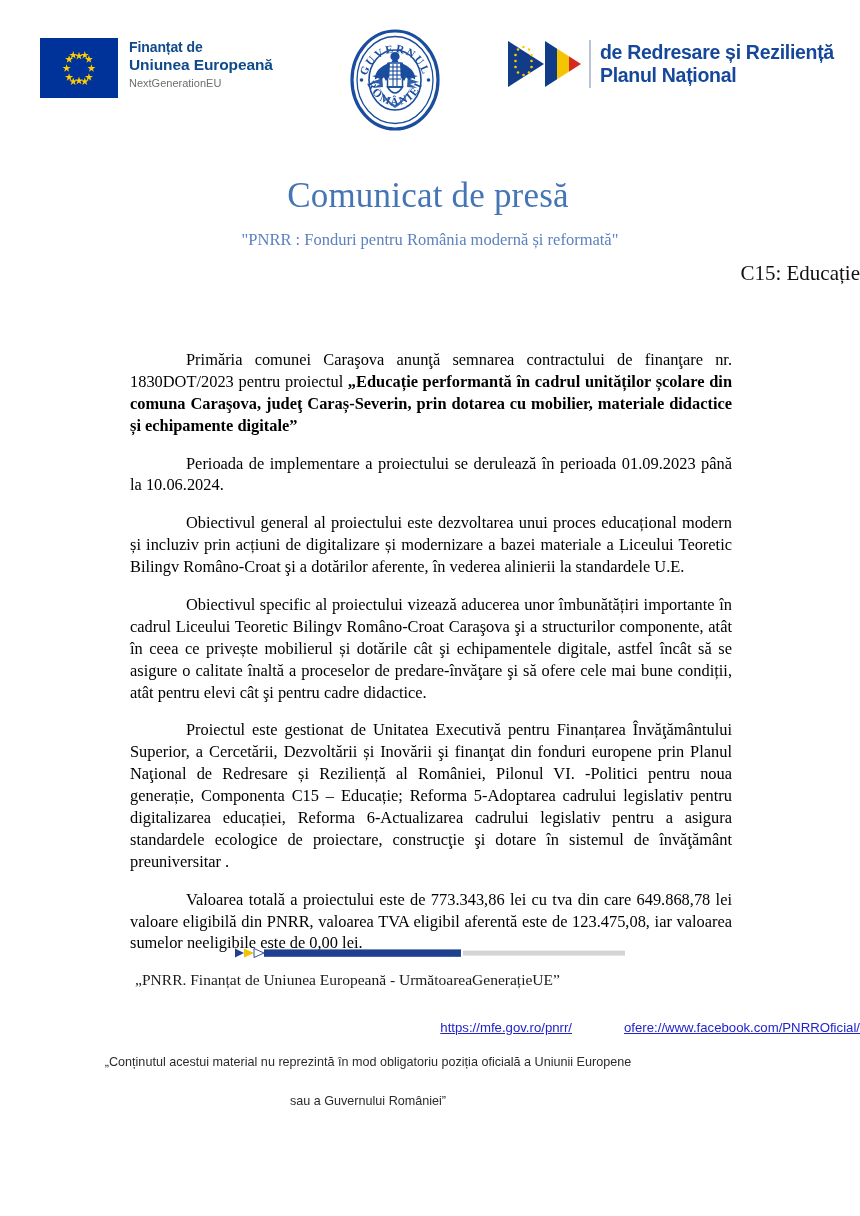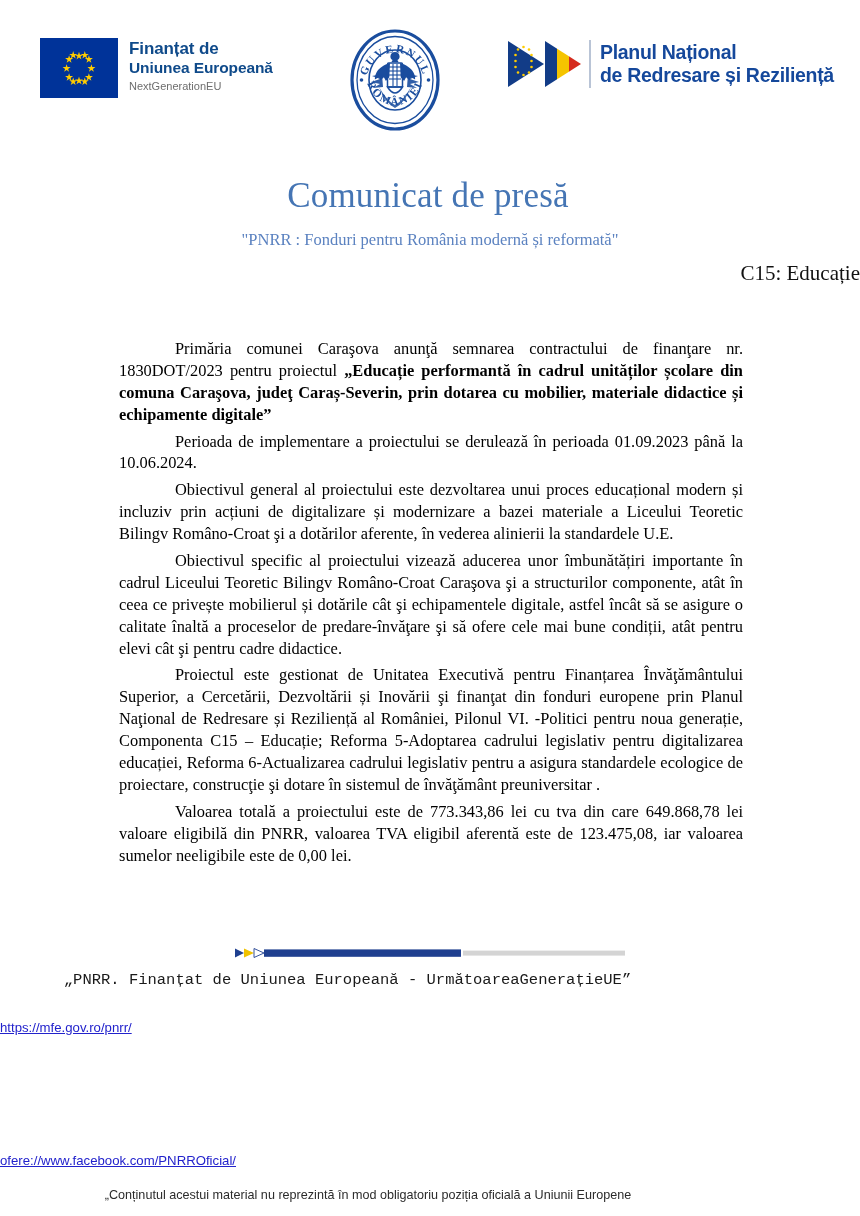--- a/index.html
+++ b/index.html
@@ -41,21 +41,21 @@
   .eu-stars { position: absolute; left: 0; top: 0; width: 78px; height: 60px; }
   .eu-text {
     margin-left: 11px;
     font-family: "Liberation Sans", "DejaVu Sans", sans-serif;
     line-height: 1.18;
     padding-top: 1px;
   }
   .eu-text .l1 {
     color: #0f4a8a;
     font-weight: bold;
-    font-size: 17px;
+    font-size: 14px;
     letter-spacing: -0.1px;
     white-space: nowrap;
   }
   .eu-text .l2 {
     color: #0f4a8a;
     font-weight: bold;
     font-size: 15.5px;
     letter-spacing: -0.1px;
     white-space: nowrap;
   }
@@ -134,52 +134,51 @@
     position: absolute;
     left: 114px; top: 333px;
     width: 634px;
     font-family: "Liberation Serif", "DejaVu Serif", serif;
     font-size: 16.4px;
     line-height: 1.335;
     text-align: justify;
     color: #000000;
   }
   .body-copy p {
-    margin: 5px;
+    margin: 16px;
     text-indent: 56px;
   }
   .body-copy b { font-weight: bold; }
 
   
   .footer { position: absolute; left: 0; top: 944px; width: 860px; }
 
   .pnrr-bar-wrap {
     position: relative;
     width: 860px;
     height: 18px;
   }
   .pnrr-bar { position: absolute; left: 235px; top: 2px; }
 
   .footer-caption {
     width: 695px;
     text-align: center;
-    font-family: Liberation Mono, monospace;
+    font-family: Liberation Serif, serif;
     font-size: 15.5px;
     color: #1a1a1a;
     margin-top: 9px;
   }
   .footer-links {
     width: 860px;
     margin-top: 31px;
     display: flex;
     justify-content: flex-end;
-    gap: 118px;
+    gap: 52px;
     font-family: "Liberation Sans", "DejaVu Sans", sans-serif;
     font-size: 13.2px;
-    flex-direction: column;
   }
   .footer-links a {
     color: #2222cc;
     text-decoration: underline;
   }
   .footer-note {
     width: 736px;
     text-align: center;
     font-family: "Liberation Sans", "DejaVu Sans", sans-serif;
     font-size: 12.6px;
@@ -282,22 +281,22 @@
         <polygon points="38,3 38,49 74,26"></polygon>
       </clipPath>
       <g clip-path="url(#arrow2)">
         <rect x="38" y="0" width="12" height="52" fill="#123c87"></rect>
         <rect x="50" y="0" width="12" height="52" fill="#f5c400"></rect>
         <rect x="62" y="0" width="14" height="52" fill="#d52b1e"></rect>
       </g>
     </svg>
     <div class="pnrr-divider"></div>
     <div class="pnrr-text">
+      <div>de Redresare și Reziliență</div>
       <div>Planul Național</div>
-      <div>de Redresare și Reziliență</div>
     </div>
   </div>
 </div>
 
 <div class="doc-title">Comunicat de presă</div>
 <div class="doc-subtitle">"PNRR : Fonduri pentru România modernă și reformată"</div>
 <div class="doc-section">C15: Educație</div>
 
 <div class="body-copy">
   <p><span>Primăria comunei Caraşova anunţă semnarea contractului de finanţare nr. 1830DOT/2023 pentru proiectul </span><b>„Educație performantă în cadrul unităților școlare din comuna Caraşova, judeţ Caraș-Severin, prin dotarea cu mobilier, materiale didactice și echipamente digitale”</b></p>

